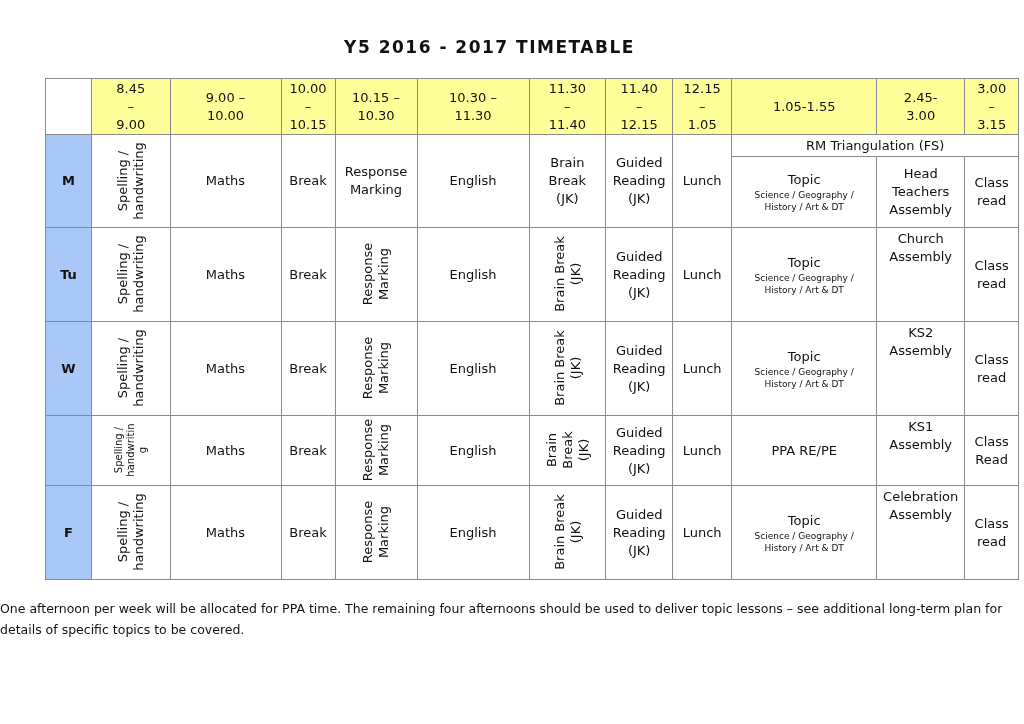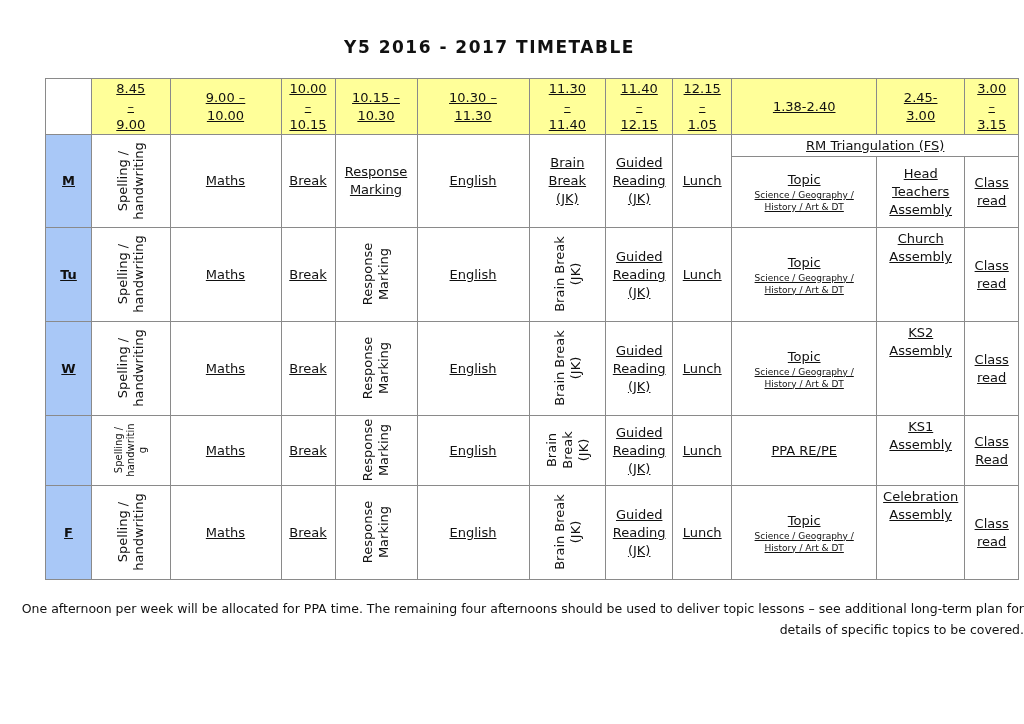--- a/index.html
+++ b/index.html
@@ -1,31 +1,31 @@
 <!DOCTYPE html>
 <html><head>
 <meta charset="utf-8">
 <style>
   html, body { margin:0; padding:0; background:#ffffff; }
   body { width:1024px; height:724px; position:relative; overflow:hidden;
          font-family:"DejaVu Sans", "Liberation Sans", sans-serif; color:#111; }
   .title { position:absolute; left:0; top:37px; width:979px; text-align:center;
            font-size:17px; font-weight:bold; letter-spacing:1.5px; }
-  table.tt { position:absolute; left:45px; top:78px; border-collapse:collapse; table-layout:fixed;text-decoration:underline; }
+  table.tt { position:absolute; left:45px; top:78px; border-collapse:collapse; table-layout:fixed; }
   table.tt td { border:1px solid #8a8a8a; text-align:center; vertical-align:middle;
                 padding:0; font-size:13px; line-height:18px; overflow:hidden; }
   .hdr td { background:#ffff99; height:55px; font-size:13px; line-height:19px; }
   .hdr td.blank { background:#ffffff; }
   td.day { background:#a9c8f7; font-weight:bold; font-size:13px; }
   .vert { display:inline-block; transform:rotate(-90deg); white-space:nowrap; line-height:16px; }
   .vert.small { font-size:10px; line-height:12px; }
   .sub { font-size:9px; line-height:12px; display:block; }
   .topic-main { display:block; }
   .cell-top { vertical-align:top !important; padding-top:2px !important; }
-  .note { position:absolute; left:0; top:598px; width:1024px; text-align:right;
+  .note { position:absolute; left:0; top:598px; width:1024px; text-align:left;
           font-size:12.5px; line-height:21px; }
 </style>
 </head>
 <body>
 
 <div class="title">Y5 2016 - 2017 TIMETABLE</div>
 
 <table class="tt">
   <colgroup>
     <col style="width:46px">
@@ -46,21 +46,21 @@
       <tr class="hdr">
     <td class="blank"></td>
     <td><span class="ml">8.45<br>–<br>9.00</span></td>
     <td><span class="ml">9.00 –<br>10.00</span></td>
     <td><span class="ml">10.00<br>–<br>10.15</span></td>
     <td><span class="ml">10.15 –<br>10.30</span></td>
     <td><span class="ml">10.30 –<br>11.30</span></td>
     <td><span class="ml">11.30<br>–<br>11.40</span></td>
     <td><span class="ml">11.40<br>–<br>12.15</span></td>
     <td><span class="ml">12.15<br>–<br>1.05</span></td>
-    <td><span class="ml">1.38-2.40</span></td>
+    <td><span class="ml">1.05-1.55</span></td>
     <td><span class="ml">2.45-<br>3.00</span></td>
     <td><span class="ml">3.00<br>–<br>3.15</span></td>
   </tr>
 
   <tr style="height:22px">
     <td class="day" rowspan="2">M</td>
     <td rowspan="2"><span class="vert ml">Spelling /<br>handwriting</span></td>
     <td rowspan="2">Maths</td>
     <td rowspan="2">Break</td>
     <td rowspan="2"><span class="ml">Response<br>Marking</span></td>

